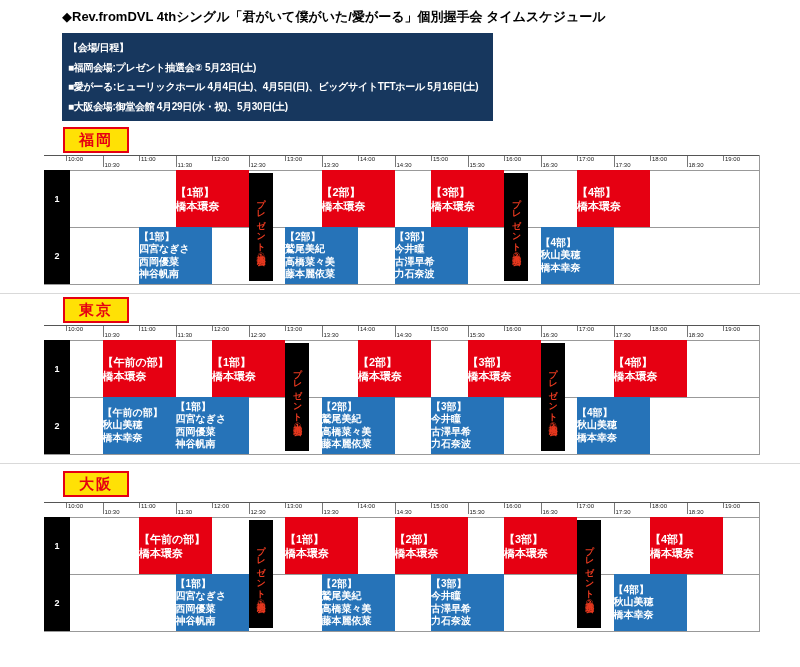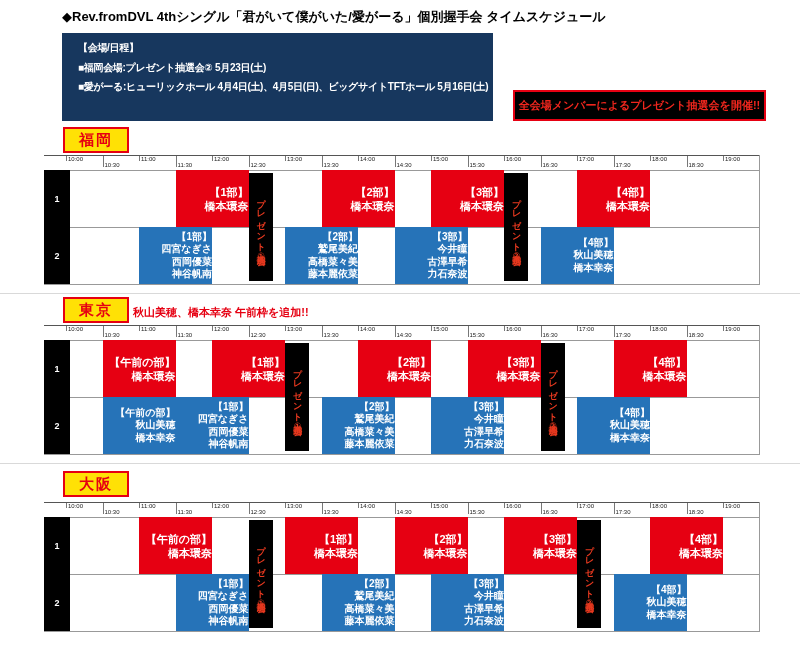--- a/index.html
+++ b/index.html
@@ -1,62 +1,60 @@
 <!DOCTYPE html>
 <html><head>
 <meta charset="utf-8">
 <style>
   html,body{margin:0;padding:0;background:#fff;}
   #stage{position:relative;width:800px;height:667px;background:#ffffff;overflow:hidden;
          font-family:"Liberation Sans","DejaVu Sans",sans-serif;}
   .title{position:absolute;left:62px;top:8px;font-size:13px;font-weight:bold;color:#000;white-space:nowrap;}
   .info-box{position:absolute;left:62px;top:33px;width:431px;height:88px;background:#17375e;
-            padding:5px 16px;box-sizing:border-box;}
+            padding:5px 6px;box-sizing:border-box;}
   .info-line{color:#fff;font-weight:bold;font-size:10px;line-height:19.5px;white-space:nowrap;letter-spacing:-0.3px;}
   .alert-box{position:absolute;left:513px;top:90px;width:253px;height:31px;background:#000;
              border:2px solid #e60012;box-sizing:border-box;display:flex;align-items:center;justify-content:center;}
   .alert-text{color:#f0261d;font-size:11px;font-weight:bold;white-space:nowrap;}
   .venue-label{position:absolute;left:63px;width:66px;height:26px;background:#ffe105;border:2px solid #e60012;
                box-sizing:border-box;color:#e60012;font-size:15px;font-weight:bold;letter-spacing:2px;
                display:flex;align-items:center;justify-content:center;}
   .venue-note{position:absolute;left:133px;color:#e60012;font-size:11px;font-weight:bold;white-space:nowrap;}
   .separator{position:absolute;left:0;width:800px;height:1px;background:#d9d9d9;}
   .grid{position:absolute;left:44px;width:716px;height:129px;}
   .hline{position:absolute;height:1px;background:#999;}
   .axis-top{position:absolute;left:0;top:0;width:716px;height:1px;background:#555;}
   .vline{position:absolute;width:1px;background:#999;}
   .tick{position:absolute;width:1px;background:#777;top:1px;}
   .tick-label{position:absolute;font-size:6px;color:#222;white-space:nowrap;}
   .lane-col{position:absolute;left:0;top:15px;width:26px;height:114px;background:#000;}
   .lane-num{position:absolute;left:0;width:26px;height:57px;color:#fff;font-size:9px;font-weight:bold;
             display:flex;align-items:center;justify-content:center;}
-  .block{position:absolute;display:flex;flex-direction:column;align-items:flex-end;justify-content:center;
+  .block{position:absolute;display:flex;flex-direction:column;align-items:flex-start;justify-content:center;
          color:#fff;font-weight:bold;text-align:center;box-sizing:border-box;z-index:2;}
   .block.red{background:#e60012;}
   .block.blue{background:#2673b8;}
   .red .part,.red .member{font-size:11px;line-height:14px;white-space:nowrap;}
   .blue .part,.blue .member{font-size:10px;line-height:12.5px;white-space:nowrap;}
   .block.lottery{background:#000;color:#e8391f;z-index:3;writing-mode:vertical-rl;text-orientation:upright;
                  font-size:9px;font-weight:bold;letter-spacing:1px;display:flex;align-items:center;justify-content:center;}
 </style>
 </head>
 <body>
 
 <div id="stage">
   <div class="title">◆Rev.fromDVL 4thシングル「君がいて僕がいた/愛がーる」個別握手会 タイムスケジュール</div>
 
   <div class="info-box">
     <div class="info-line">【会場/日程】</div>
     <div class="info-line">■福岡会場:プレゼント抽選会② 5月23日(土)</div>
     <div class="info-line">■愛がーる:ヒューリックホール 4月4日(土)、4月5日(日)、ビッグサイトTFTホール 5月16日(土)</div>
+    <div class="info-line">■大阪会場:御堂会館 4月29日(水・祝)、5月30日(土)</div>
   </div>
 
-  <div class="alert-box">
-    <span class="alert-text">全会場メンバーによるプレゼント抽選会を開催!!</span>
-  </div>
 
 <div class="venue-label" style="top: 127px;">福岡</div>
     <div class="grid" style="top: 155px;">
       <div class="axis-top"></div>
       <div class="tick" style="left: 22px; height: 5px;"></div>
       <div class="tick-label" style="left: 24px; top: 1px;">10:00</div>
       <div class="tick" style="left: 58.5px; height: 11px;"></div>
       <div class="tick-label" style="left: 60.5px; top: 7px;">10:30</div>
       <div class="tick" style="left: 95px; height: 5px;"></div>
       <div class="tick-label" style="left: 97px; top: 1px;">11:00</div>
@@ -136,21 +134,20 @@
       <div class="block blue" style="left: 496.5px; width: 73px; top: 72px; height: 57px;">
         <div class="part">【4部】</div>
         <div class="member">秋山美穂</div>
         <div class="member">橋本幸奈</div>
       </div>
       <div class="block lottery" style="left: 204.5px; width: 24.3333px; top: 18px; height: 108px;">プレゼント抽選会①</div>
       <div class="block lottery" style="left: 460px; width: 24.3333px; top: 18px; height: 108px;">プレゼント抽選会②</div>
     </div>
     <div class="separator" style="top: 293px;"></div>
     <div class="venue-label" style="top: 297px;">東京</div>
-    <div class="venue-note" style="top: 305px;">秋山美穂、橋本幸奈 午前枠を追加!!</div>
     <div class="grid" style="top: 325px;">
       <div class="axis-top"></div>
       <div class="tick" style="left: 22px; height: 5px;"></div>
       <div class="tick-label" style="left: 24px; top: 1px;">10:00</div>
       <div class="tick" style="left: 58.5px; height: 11px;"></div>
       <div class="tick-label" style="left: 60.5px; top: 7px;">10:30</div>
       <div class="tick" style="left: 95px; height: 5px;"></div>
       <div class="tick-label" style="left: 97px; top: 1px;">11:00</div>
       <div class="tick" style="left: 131.5px; height: 11px;"></div>
       <div class="tick-label" style="left: 133.5px; top: 7px;">11:30</div>

